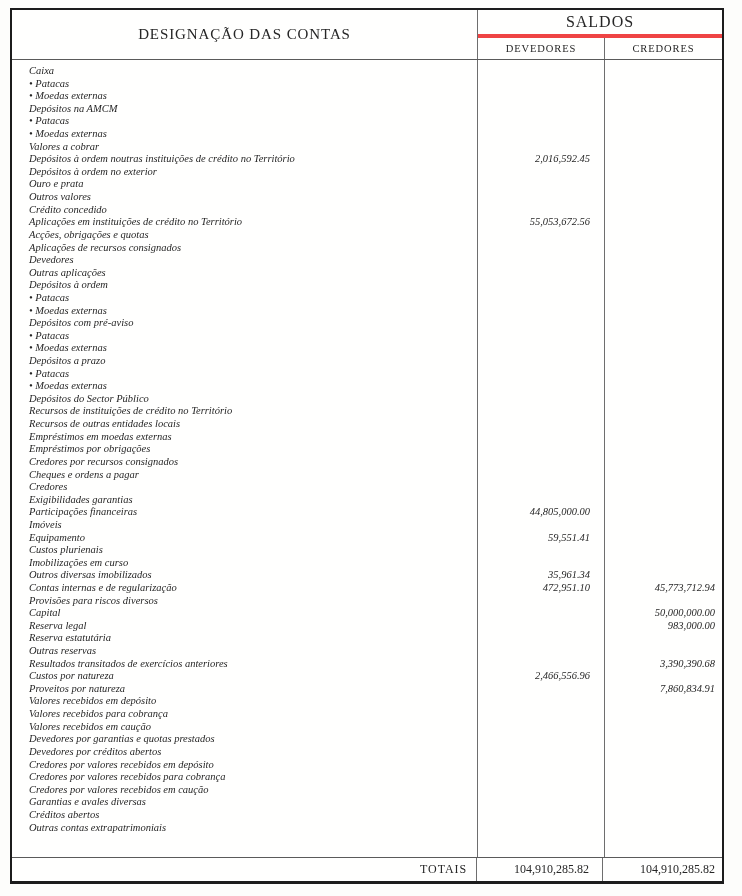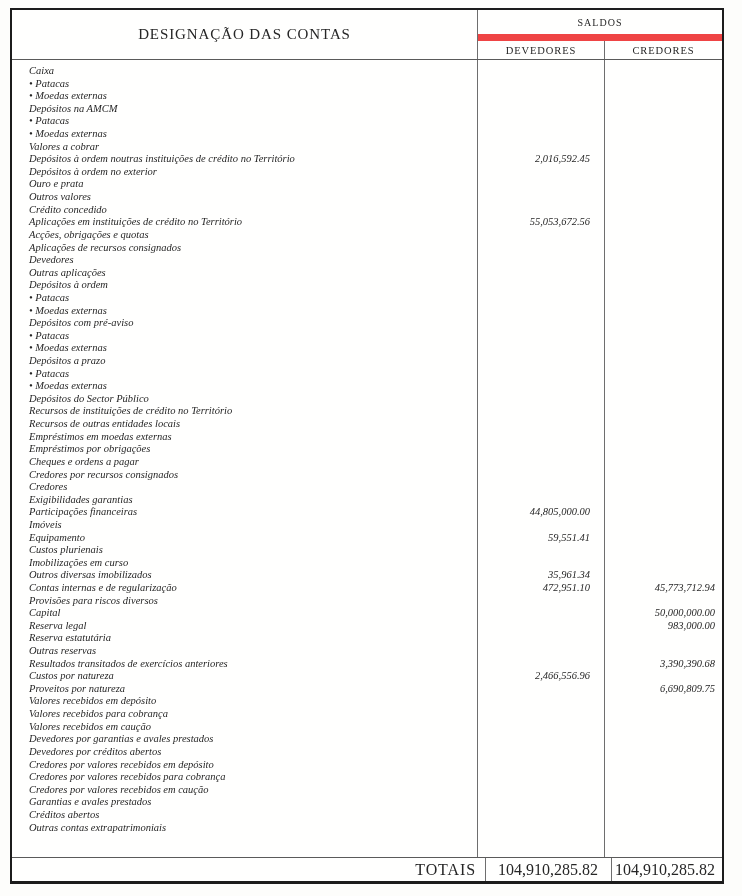--- a/index.html
+++ b/index.html
@@ -48,25 +48,25 @@
     letter-spacing: 0.9px;
   }
   .th-saldos-wrap {
     flex: 1;
     display: flex;
     flex-direction: column;
   }
   .th-saldos {
     height: 24px;
     flex: 0 0 24px;
-    border-bottom: 7px solid #ef4444;
+    border-bottom: 4px solid #ef4444;
     display: flex;
     align-items: center;
     justify-content: center;
-    font-size: 10px;
+    font-size: 16px;
     letter-spacing: 1px;
   }
   .th-sub {
     flex: 1;
     display: flex;
   }
   .th-devedores {
     width: 126px;
     flex: 0 0 126px;
     border-right: 1px solid #6e6e6e;
@@ -128,22 +128,21 @@
     padding-right: 7px;
     box-sizing: border-box;
   }
   
   .tfoot {
     flex: 0 0 23px;
     height: 23px;
     border-top: 1px solid #5a5a5a;
     display: flex;
     align-items: center;
-    font-size: 16px;
-    padding-left: 9px;
+    font-size: 12px;
   }
   .f-label {
     width: 465px;
     flex: 0 0 465px;
     text-align: right;
     padding-right: 9px;
     box-sizing: border-box;
     letter-spacing: 0.9px;
     align-self: stretch;
     display: flex;
@@ -372,27 +371,27 @@
     <div class="c-cred"></div>
   </div>
 
   <div class="row">
     <div class="c-label">Empréstimos por obrigações</div>
     <div class="c-dev"></div>
     <div class="c-cred"></div>
   </div>
 
   <div class="row">
+    <div class="c-label">Credores por recursos consignados</div>
+    <div class="c-dev"></div>
+    <div class="c-cred"></div>
+  </div>
+
+  <div class="row">
     <div class="c-label">Cheques e ordens a pagar</div>
-    <div class="c-dev"></div>
-    <div class="c-cred"></div>
-  </div>
-
-  <div class="row">
-    <div class="c-label">Credores por recursos consignados</div>
     <div class="c-dev"></div>
     <div class="c-cred"></div>
   </div>
 
   <div class="row">
     <div class="c-label">Credores</div>
     <div class="c-dev"></div>
     <div class="c-cred"></div>
   </div>
 
@@ -483,21 +482,21 @@
 
   <div class="row">
     <div class="c-label">Custos por natureza</div>
     <div class="c-dev">2,466,556.96</div>
     <div class="c-cred"></div>
   </div>
 
   <div class="row">
     <div class="c-label">Proveitos por natureza</div>
     <div class="c-dev"></div>
-    <div class="c-cred">6,690,809.75</div>
+    <div class="c-cred">7,860,834.91</div>
   </div>
 
   <div class="row">
     <div class="c-label">Valores recebidos em depósito</div>
     <div class="c-dev"></div>
     <div class="c-cred"></div>
   </div>
 
   <div class="row">
     <div class="c-label">Valores recebidos para cobrança</div>
@@ -505,21 +504,21 @@
     <div class="c-cred"></div>
   </div>
 
   <div class="row">
     <div class="c-label">Valores recebidos em caução</div>
     <div class="c-dev"></div>
     <div class="c-cred"></div>
   </div>
 
   <div class="row">
-    <div class="c-label">Devedores por garantias e avales prestados</div>
+    <div class="c-label">Devedores por garantias e quotas prestados</div>
     <div class="c-dev"></div>
     <div class="c-cred"></div>
   </div>
 
   <div class="row">
     <div class="c-label">Devedores por créditos abertos</div>
     <div class="c-dev"></div>
     <div class="c-cred"></div>
   </div>
 
@@ -535,21 +534,21 @@
     <div class="c-cred"></div>
   </div>
 
   <div class="row">
     <div class="c-label">Credores por valores recebidos em caução</div>
     <div class="c-dev"></div>
     <div class="c-cred"></div>
   </div>
 
   <div class="row">
-    <div class="c-label">Garantias e avales prestados</div>
+    <div class="c-label">Garantias e avales diversas</div>
     <div class="c-dev"></div>
     <div class="c-cred"></div>
   </div>
 
   <div class="row">
     <div class="c-label">Créditos abertos</div>
     <div class="c-dev"></div>
     <div class="c-cred"></div>
   </div>
 

